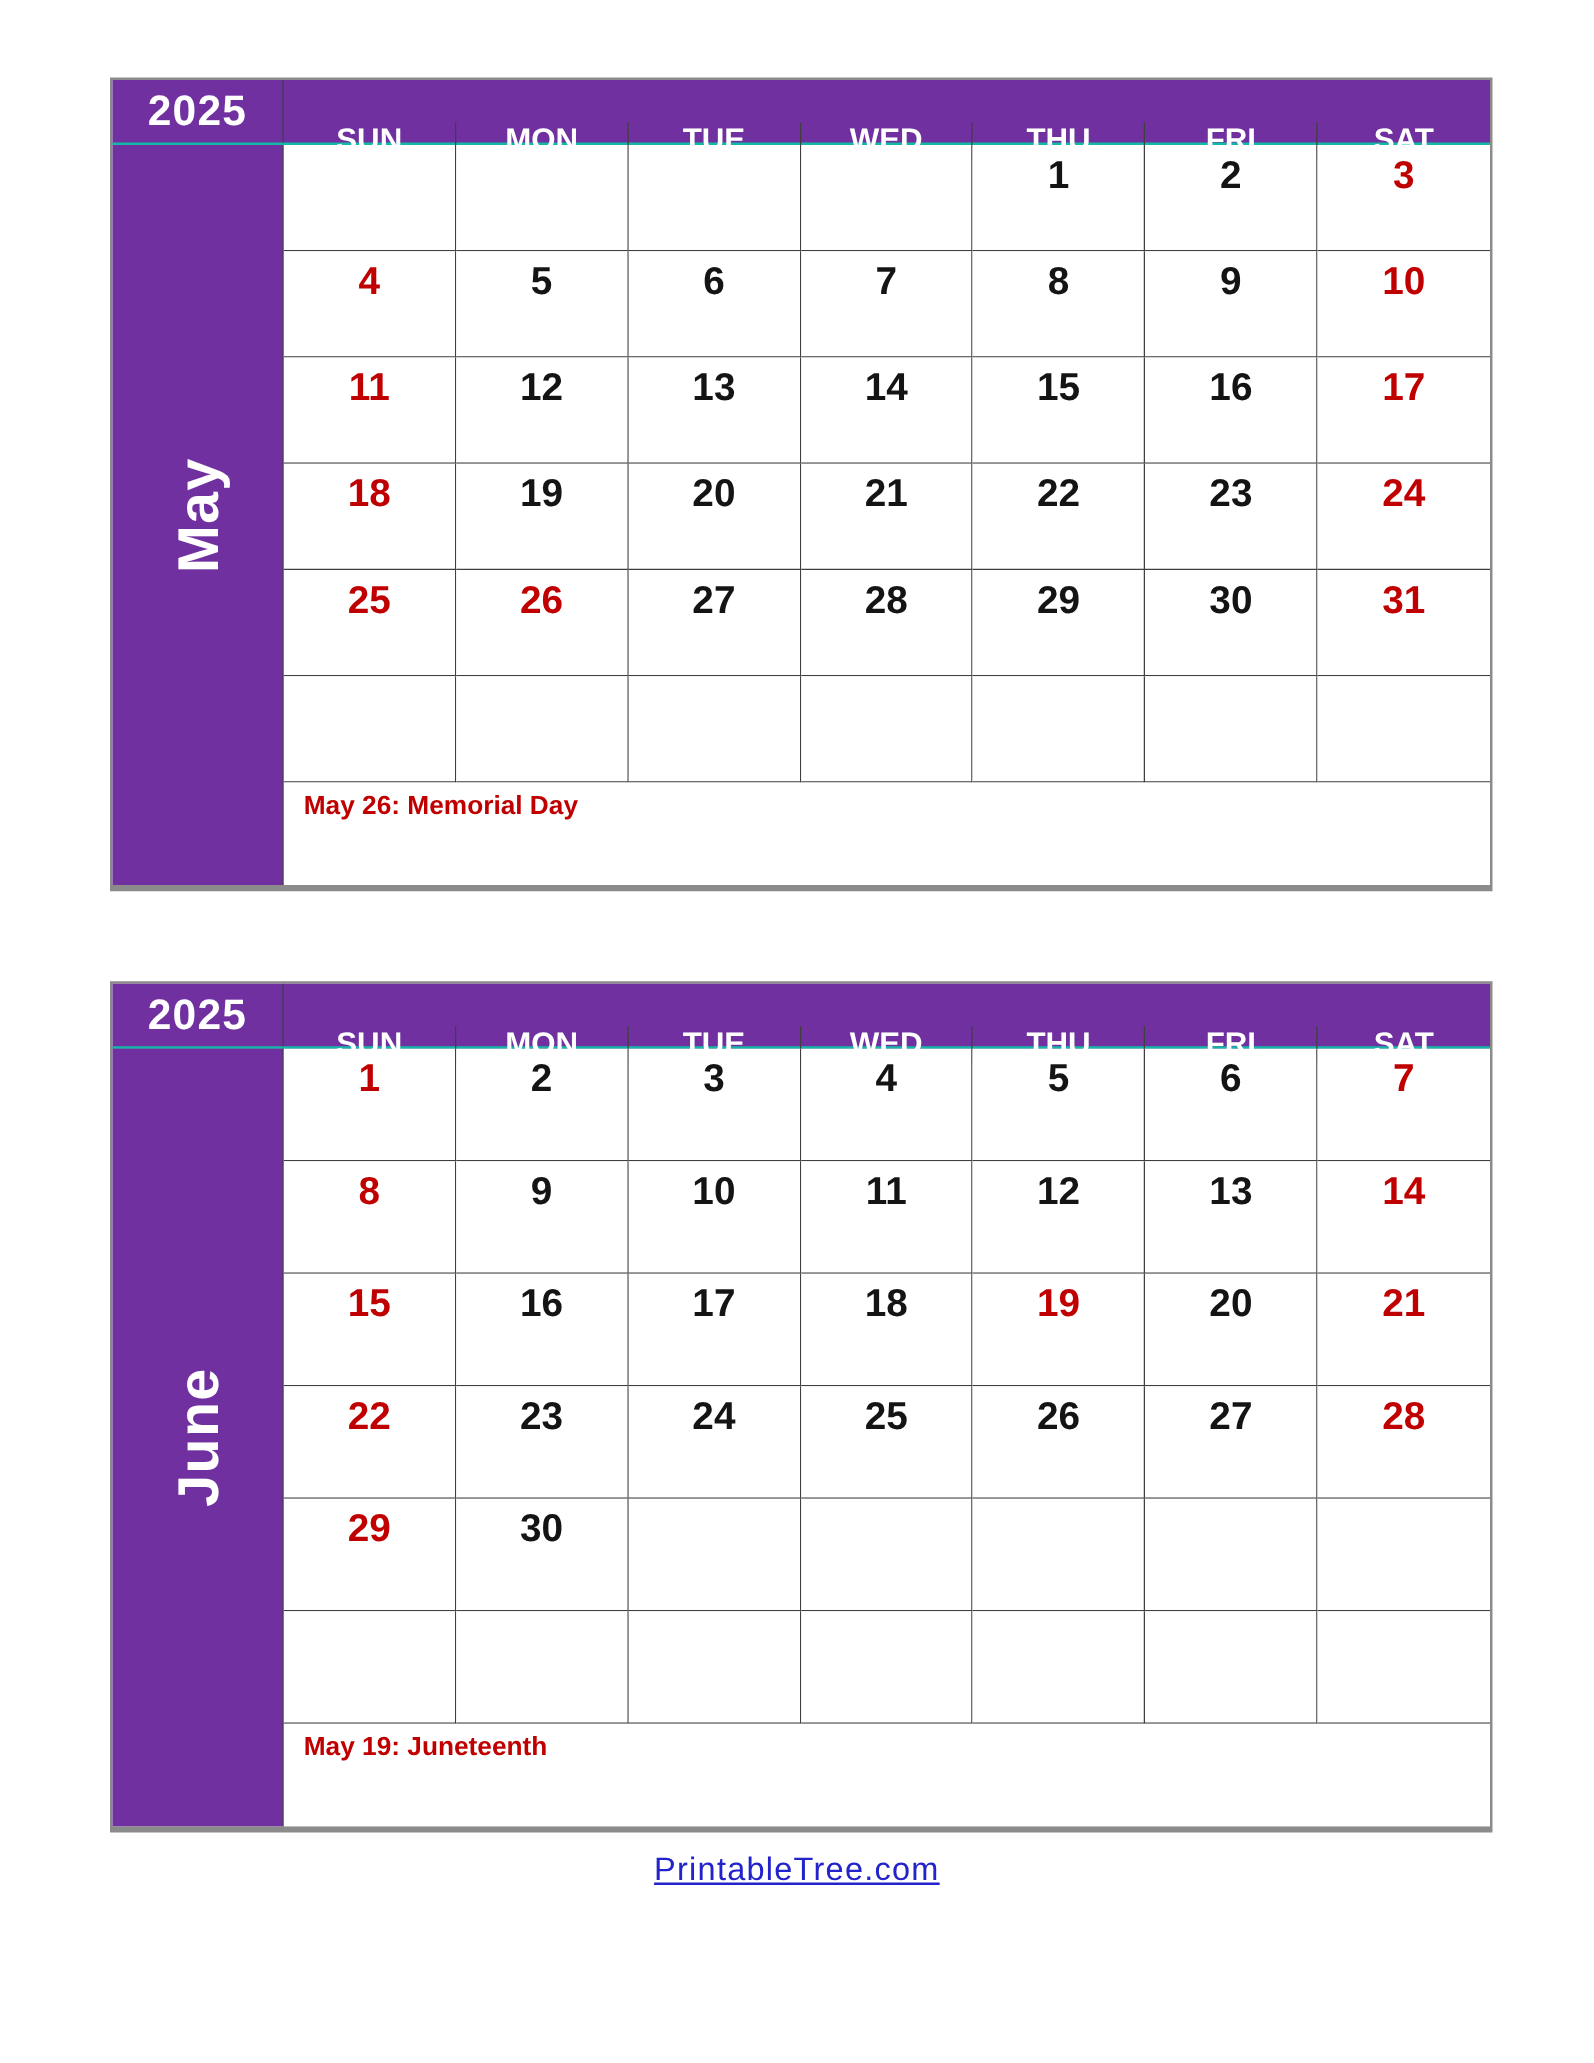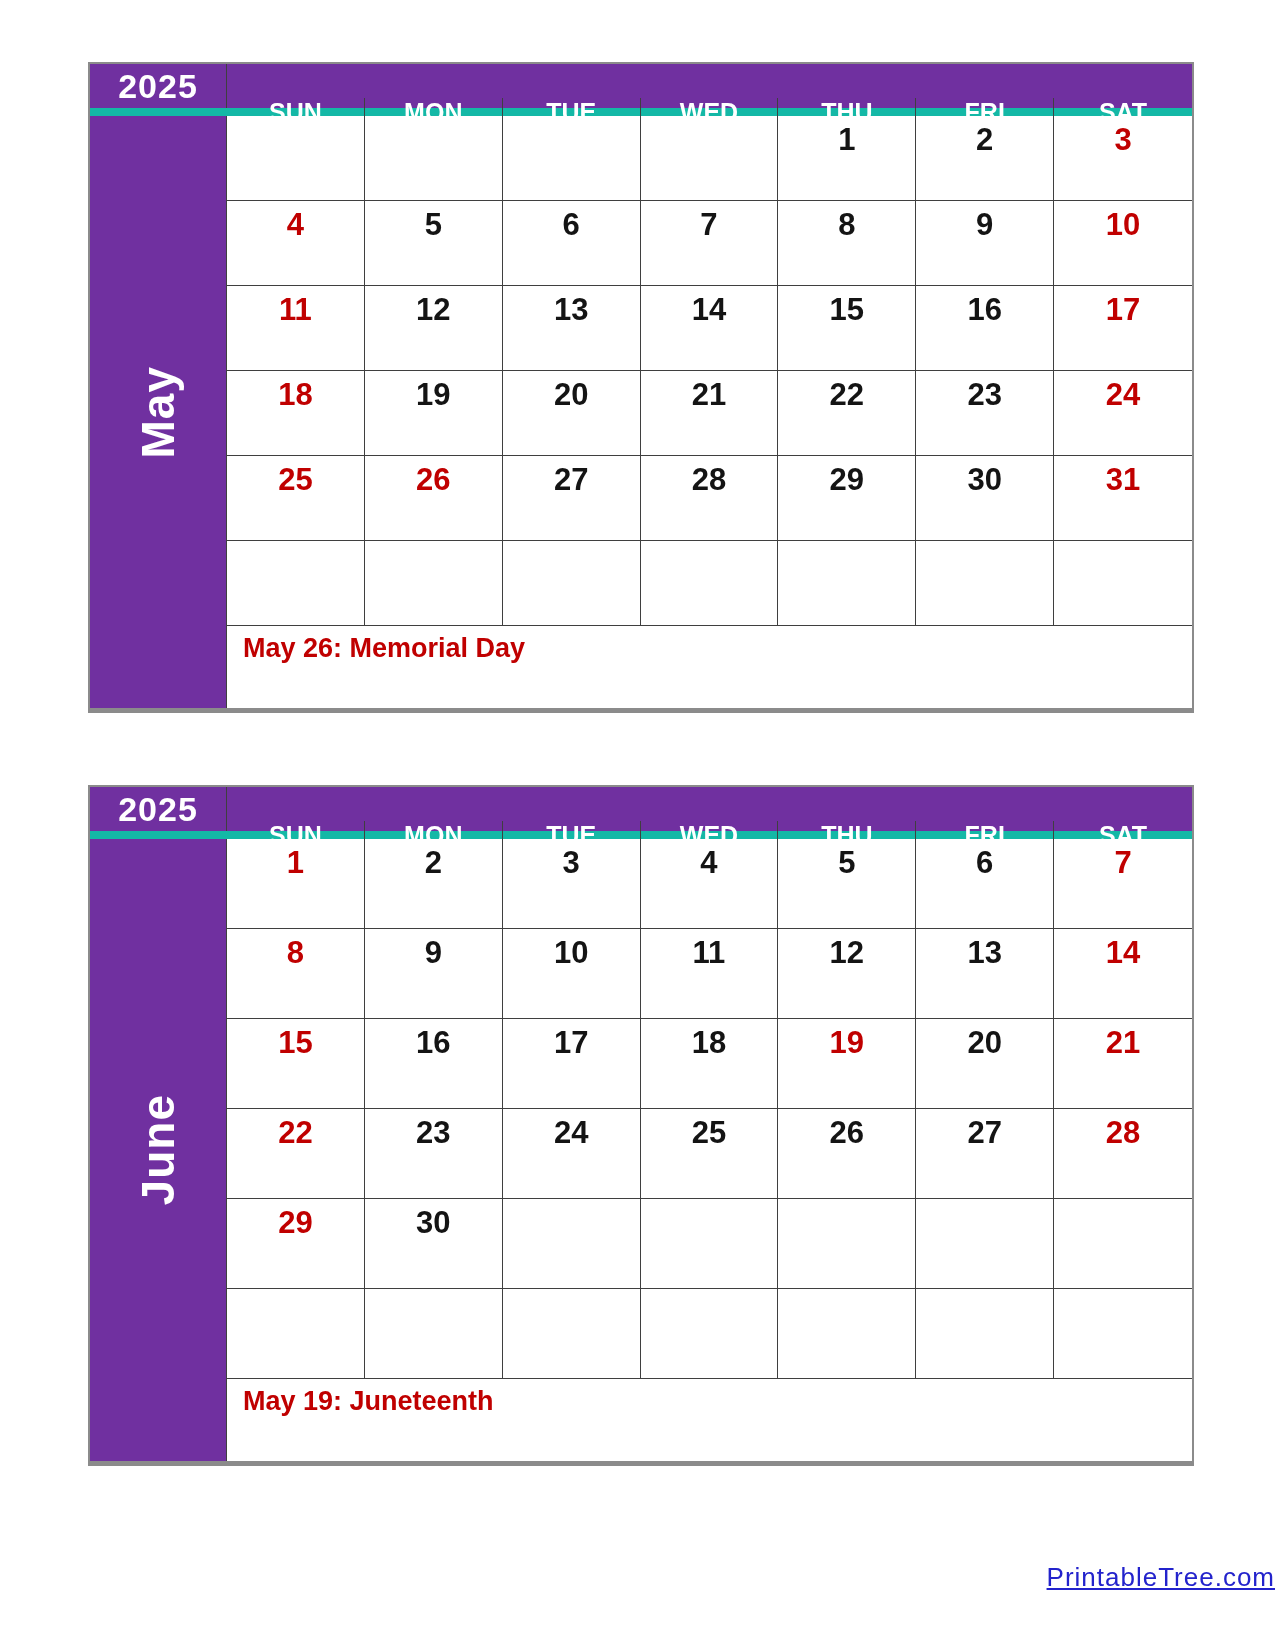--- a/index.html
+++ b/index.html
@@ -22,21 +22,21 @@
     border:2px solid var(--outer-gray);
     border-bottom-width:5px;
     background:#fff;
   }
   .cal.may{top:62px;}
   .cal.june{top:785px;}
 
   .hdr-row{
     display:flex;height:52px;
     background:var(--header-purple);
-    border-bottom:8px solid #14b8a6;
+    border-bottom:2px solid #14b8a6;
   }
   .year{
     width:137px;flex:0 0 137px;
     color:#fff;font-weight:bold;font-size:34px;
     display:flex;align-items:center;justify-content:center;
     border-right:1px solid var(--grid-line);
     letter-spacing:1px;
   }
   .dows{flex:1;display:grid;grid-template-columns:repeat(7,1fr);margin-top:34px;}
   .dow{
@@ -74,26 +74,26 @@
     font-weight:bold;font-size:31px;line-height:1.1;
     color:var(--weekday-black);
   }
   .num.red{color:var(--weekend-red);}
 
   .note-row{height:82px;background:#fff;}
   .note{
     display:inline-block;
     padding:7px 0 0 16px;
     color:var(--holiday-red);
-    font-weight:bold;font-size:27px;
+    font-weight:bold;font-size:21px;
   }
 
   .footer{
-    position:absolute;left:0;right:0;top:1562px;
-    text-align:right;
+    position:absolute;left:0;right:0;top:1480px;
+    text-align:center;
   }
   .site-link{
     color:var(--link-blue);
     font-size:26px;
     text-decoration:underline;
     letter-spacing:1px;
   }
 </style>
 </head>
 <body>

